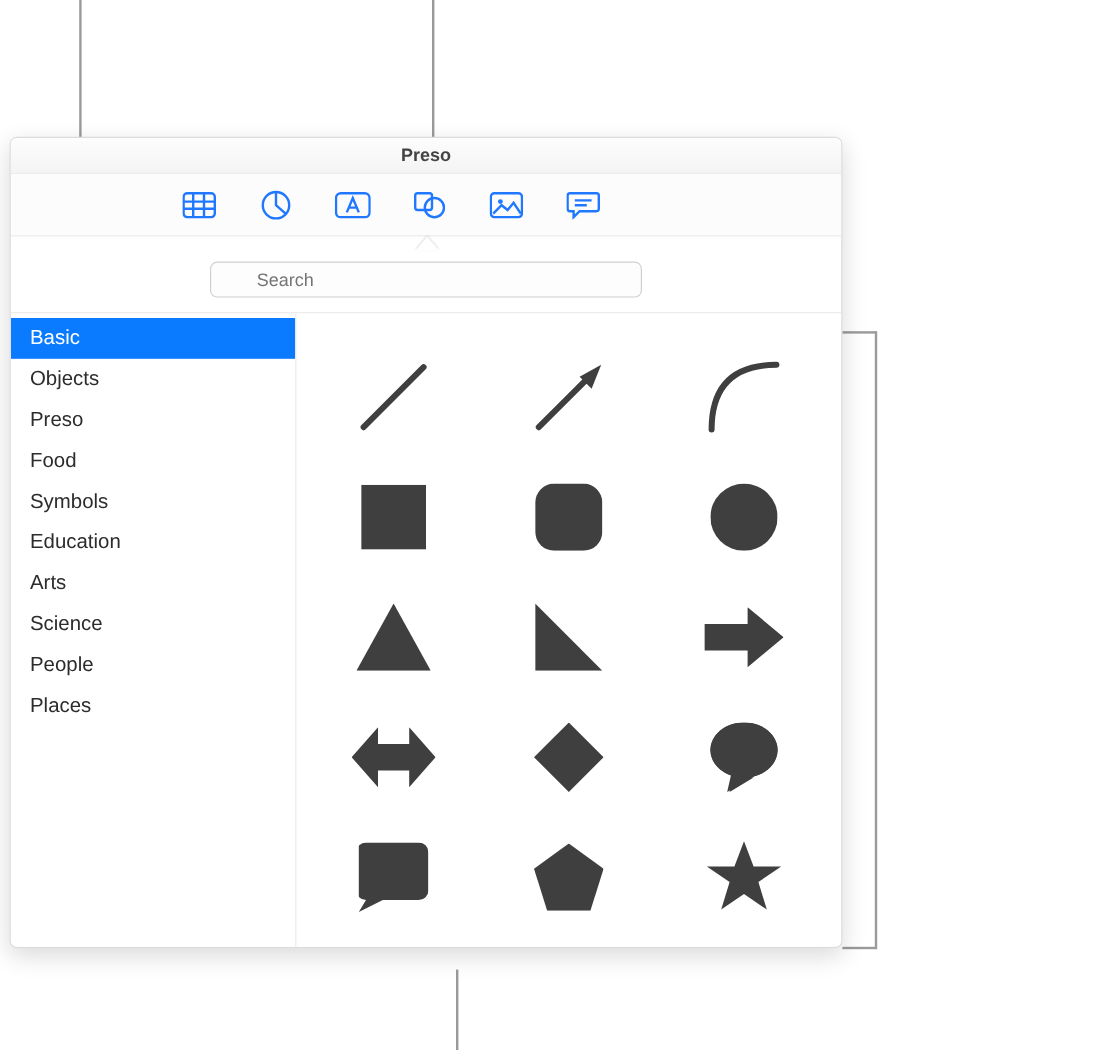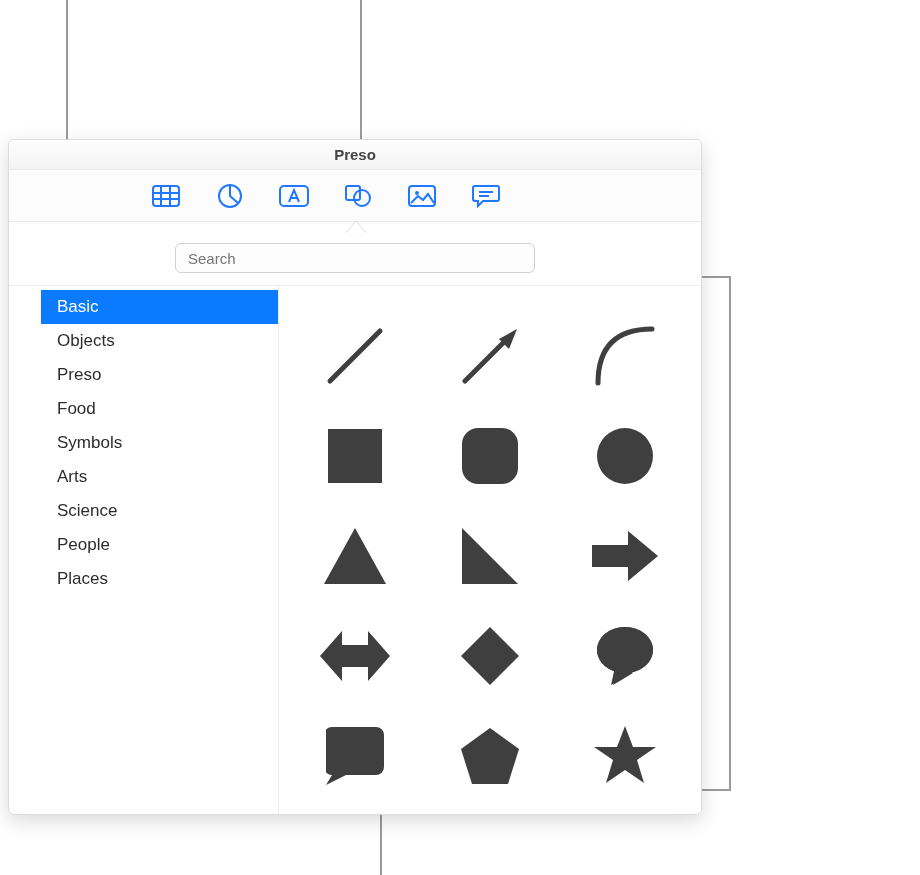--- a/index.html
+++ b/index.html
@@ -20,21 +20,21 @@
   
   .callout {
     position: absolute;
     background: #9a9a9a;
   }
 
   
   .window {
     position: absolute;
     left: 8px;
-    top: 139px;
+    top: 114px;
     width: 694px;
     height: 676px;
     background: #fff;
     border: 1px solid #dcdcdc;
     border-radius: 6px;
     box-shadow: 0 6px 20px rgba(0,0,0,0.15);
     overflow: hidden;
   }
 
   .titlebar {
@@ -93,38 +93,37 @@
     display:flex;
     justify-content:center;
     border-bottom: 1px solid #ececec;
   }
   .search-input {
     width: 360px;
     height: 30px;
     border: 1px solid #d0d0d0;
     border-radius: 6px;
     background: #fdfdfd;
-    padding: 0 8px 0 12px;
+    padding: 0 8px 0 38px;
     font-size: 15px;
     color: #666;
     position: relative;
   }
   .search-wrap { position:relative; width:360px; }
   .search-icon {
     position:absolute;
     left:8px; top:7px;
     color:#9a9a9a;
     pointer-events:none;
   }
 
   .popover-body {
     flex:1;
     display:flex;
     overflow:hidden;
-    margin-left:32px;
   }
 
   .sidebar {
     width: 238px;
     border-right: 1px solid #ececec;
     overflow:hidden;
     padding-top: 4px;
   }
   .sidebar-item {
     font-size: 17px;
@@ -250,20 +249,21 @@
       </div>
 
       <div class="popover-body">
 
         <div class="sidebar">
           <div class="sidebar-item selected"><span>Basic</span></div>
           <div class="sidebar-item"><span>Objects</span></div>
           <div class="sidebar-item"><span>Preso</span></div>
           <div class="sidebar-item"><span>Food</span></div>
           <div class="sidebar-item"><span>Symbols</span></div>
+          <div class="sidebar-item"><span>Education</span></div>
           <div class="sidebar-item"><span>Arts</span></div>
           <div class="sidebar-item"><span>Science</span></div>
           <div class="sidebar-item"><span>People</span></div>
           <div class="sidebar-item"><span>Places</span></div>
         </div>
 
         <div class="shape-grid">
 
           <div class="shape-cell">
             <svg width="66" height="66" viewBox="0 0 66 66">

